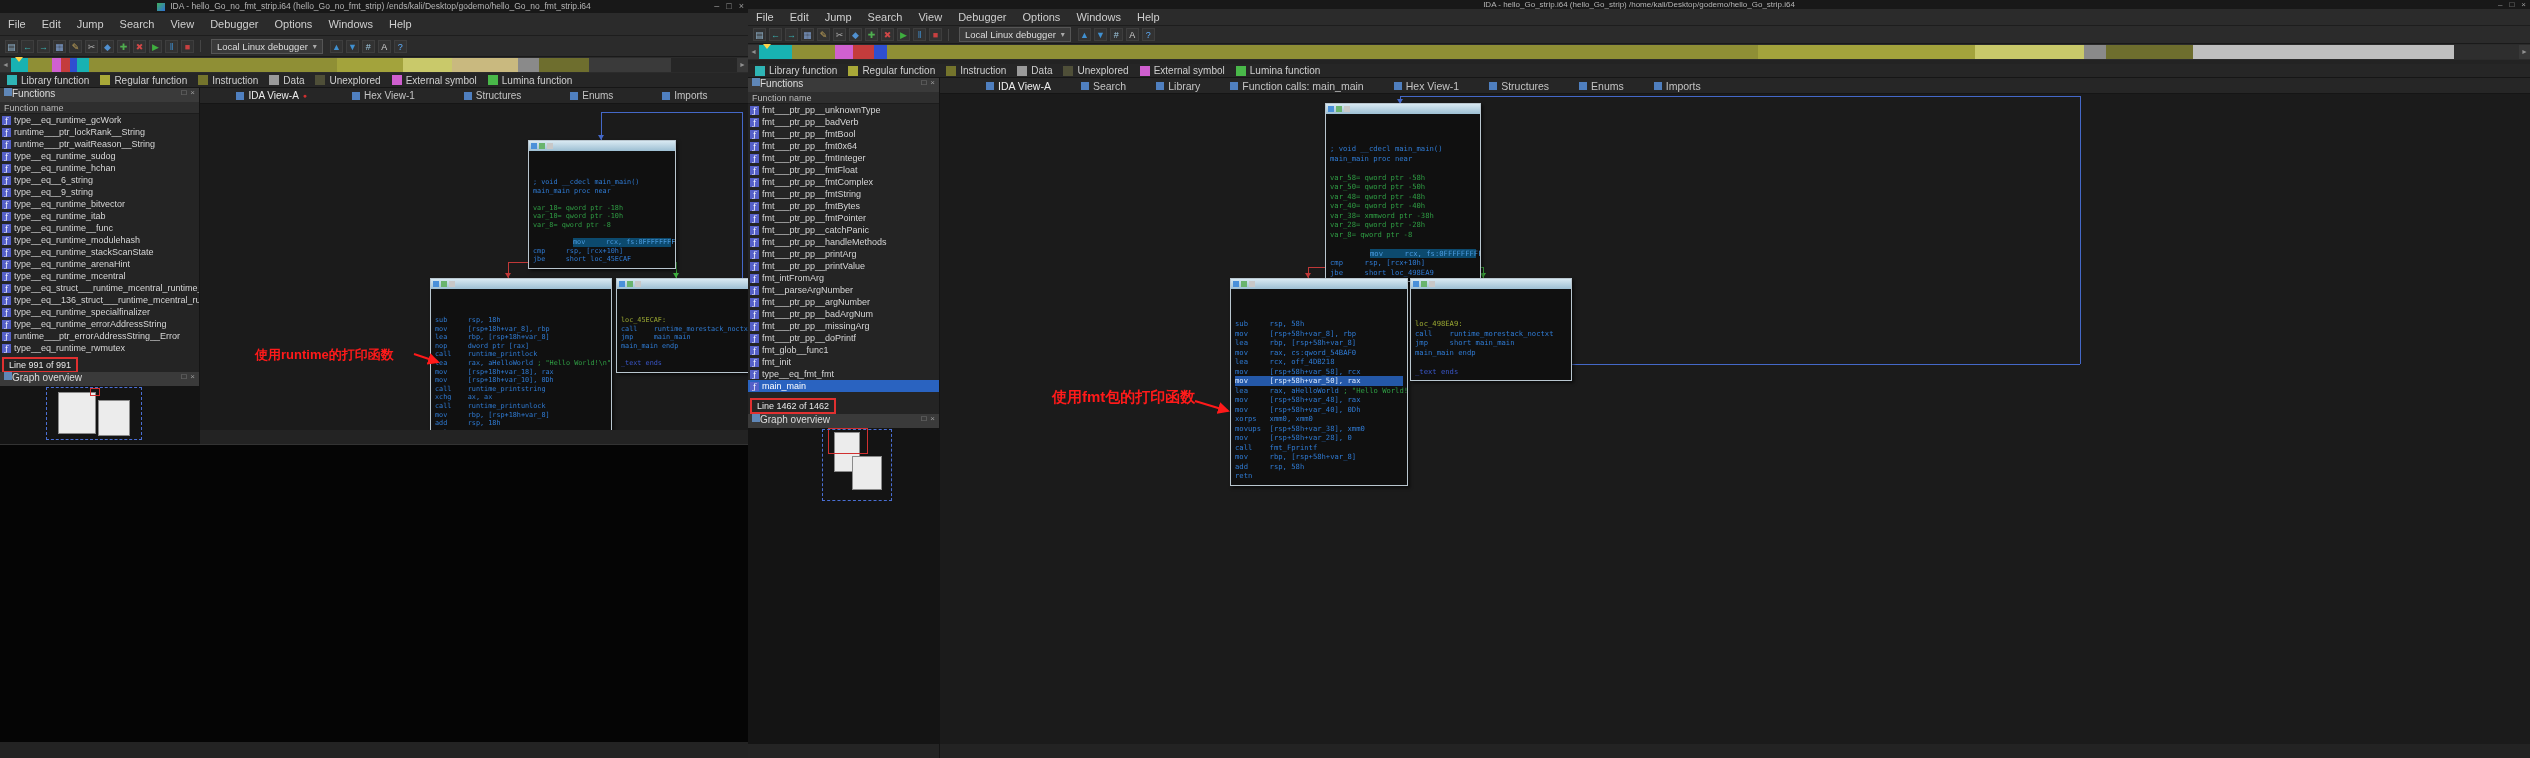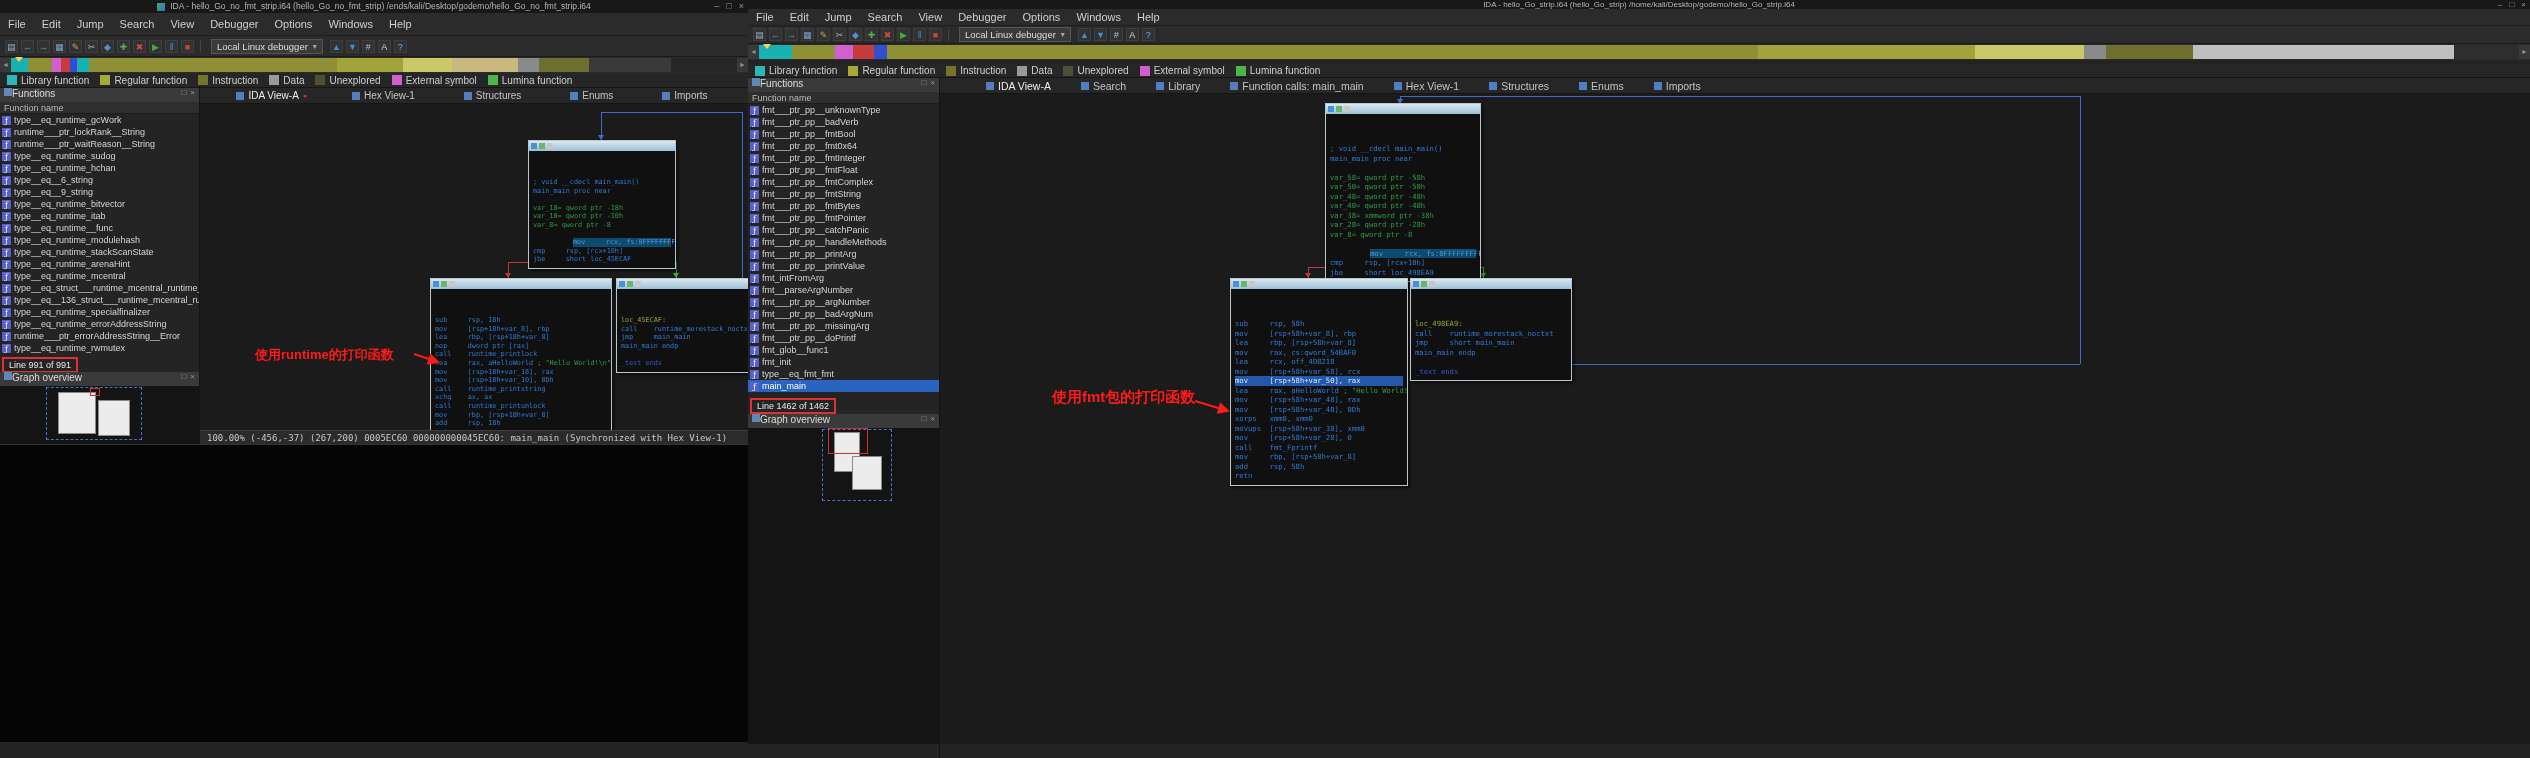--- a/index.html
+++ b/index.html
@@ -405,21 +405,20 @@
     <svg class="anno-arrow" style="left:212px;top:246px;" width="34" height="18">
       <defs>
           <marker id="ah1" markerWidth="6" markerHeight="6" refX="5" refY="3" orient="auto">
             <path d="M0,0 L6,3 L0,6 z" fill="#ff1a1a"></path>
           </marker>
         </defs>
       <line x1="2" y1="4" x2="26" y2="12" stroke="#ff1a1a" stroke-width="2" marker-end="url(#ah1)"></line>
     </svg>
   </div>
 
-  <div class="status-bar" style="left:200px;top:430px;width:548px;height:14px;font-size:9px;">100.00% (-456,-37) (267,200) 0005EC60 000000000045EC60: main_main (Synchronized with Hex View-1)</div>
   <div class="output-console" style="left:0;top:444px;width:748px;height:298px;"></div>
 </div>
 
 <div class="win" id="win-right" style="left:748px;width:1782px;">
   <div class="titlebar" style="height:9px;font-size:8px;line-height:9px;">
     <span>IDA - hello_Go_strip.i64 (hello_Go_strip) /home/kali/Desktop/godemo/hello_Go_strip.i64</span>
     <span class="tb-controls" style="line-height:9px;font-size:8px;">
         <span>–</span>
         <span>□</span>
         <span>×</span>

